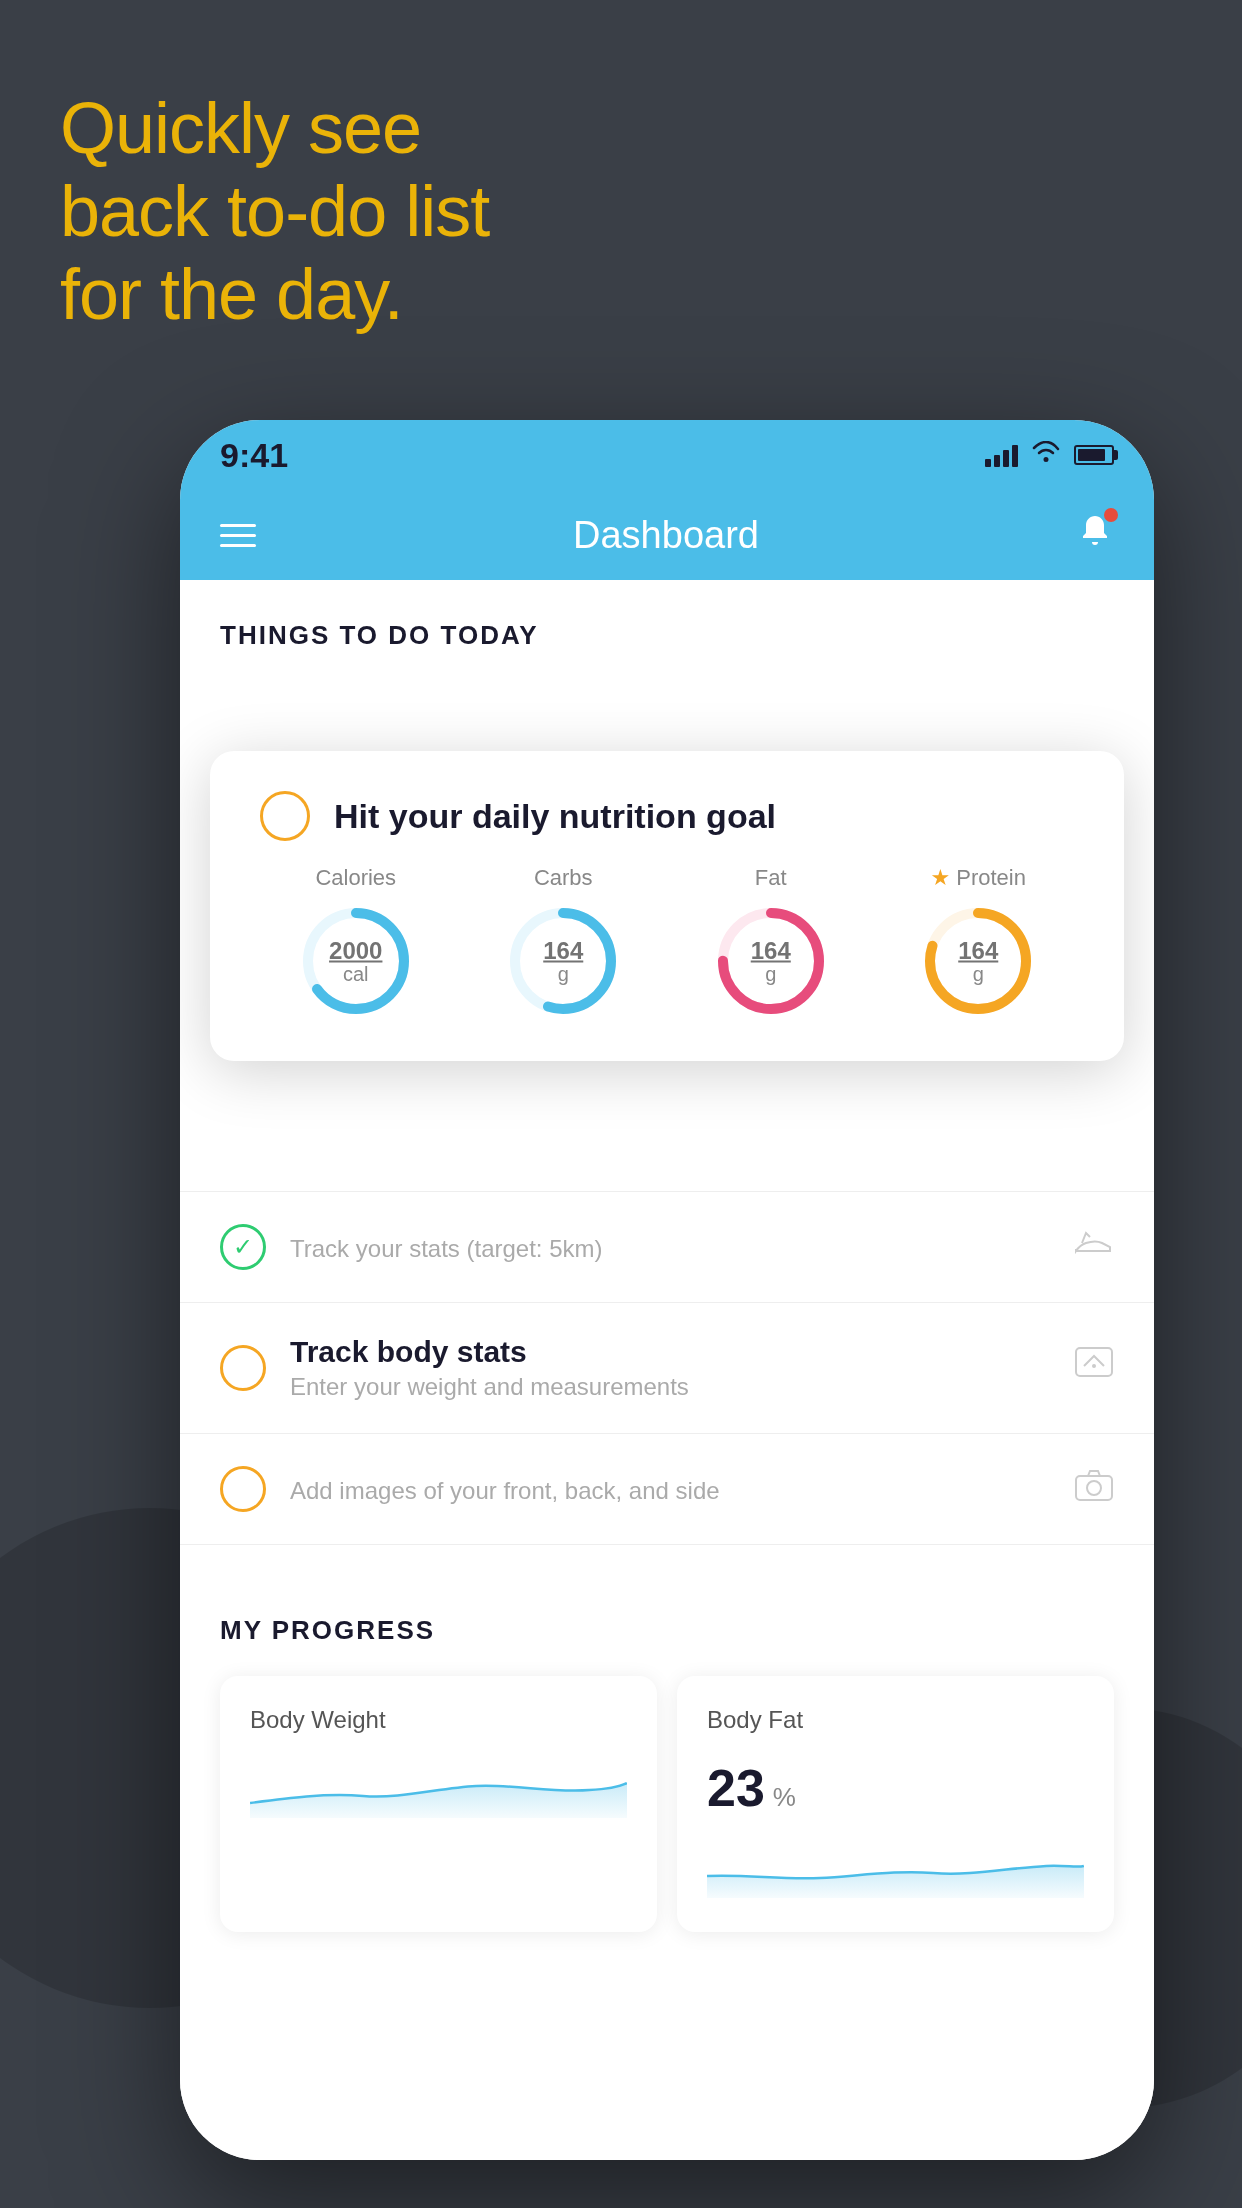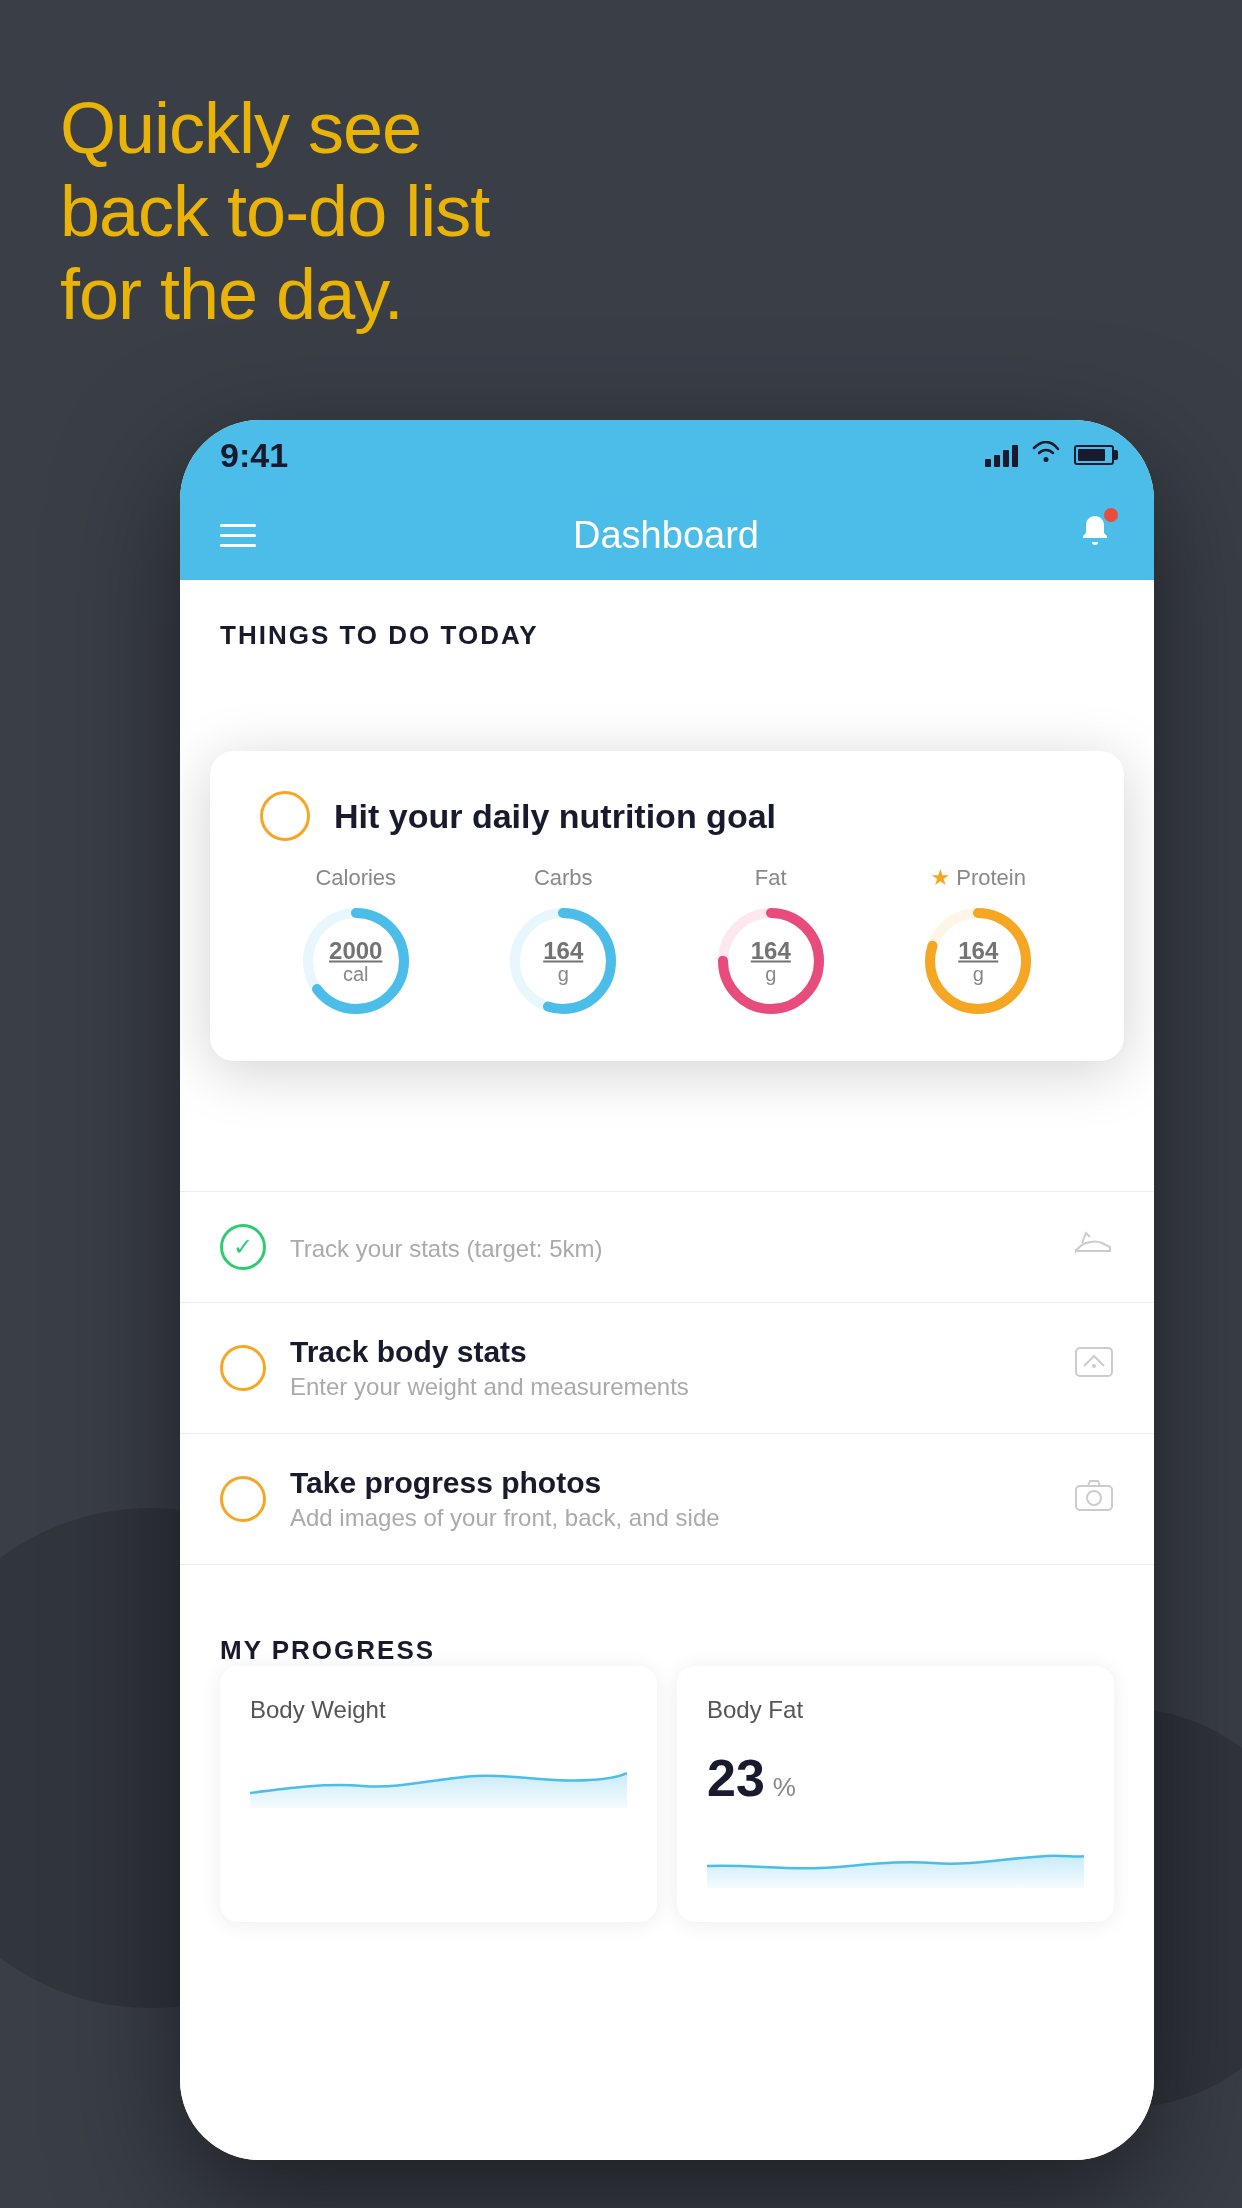--- a/index.html
+++ b/index.html
@@ -298,20 +298,21 @@
 
     
     .progress-section {
       padding: 40px 40px 0;
     }
     .progress-header {
       font-size: 26px;
       font-weight: 800;
       letter-spacing: 2px;
       color: #1a1a2e;
+      margin-bottom: 30px;
     }
     .progress-cards {
       display: flex;
       gap: 20px;
     }
     .progress-card {
       flex: 1;
       background: white;
       border-radius: 18px;
       padding: 30px;
@@ -527,21 +528,20 @@
               <rect x="2" y="2" width="36" height="28" rx="4" stroke="#ccc" stroke-width="2" fill="none"></rect>
               <path d="M10 20 L20 10 L30 20" stroke="#ccc" stroke-width="2" fill="none"></path>
               <circle cx="20" cy="20" r="2" fill="#ccc"></circle>
             </svg>
           </div>
         </div>
 
         <div class="todo-item">
           <div class="todo-circle-yellow"></div>
           <div class="todo-text">
-            <div class="todo-title">Take progress photos</div>
             <div class="todo-subtitle">Add images of your front, back, and side</div>
           </div>
           <div class="todo-icon">
             <svg width="40" height="34" viewBox="0 0 40 34" fill="none">
               <rect x="2" y="8" width="36" height="24" rx="4" stroke="#ccc" stroke-width="2" fill="none"></rect>
               <circle cx="20" cy="20" r="7" stroke="#ccc" stroke-width="2" fill="none"></circle>
               <path d="M14 8 L16 3 H24 L26 8" stroke="#ccc" stroke-width="2" fill="none"></path>
             </svg>
           </div>
         </div>

